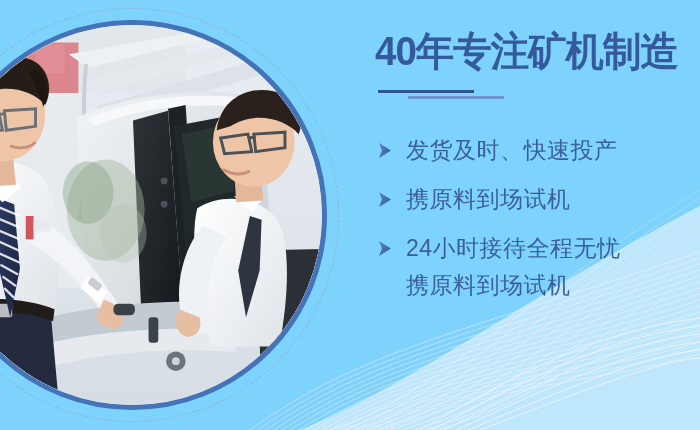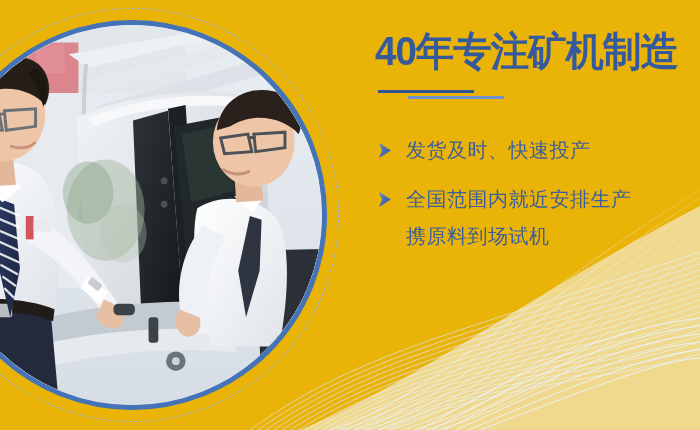--- a/index.html
+++ b/index.html
@@ -11,21 +11,21 @@
     height: 430px;
     overflow: hidden;
     font-family: "Liberation Sans", "DejaVu Sans", sans-serif;
     background: #ffffff;
   }
 
   .banner {
     position: relative;
     width: 700px;
     height: 430px;
-    background: #eab308;
+    background: #7dd3fc;
     overflow: hidden;
   }
 
   
   .bg-waves {
     position: absolute;
     inset: 0;
     width: 700px;
     height: 430px;
     z-index: 0;
@@ -138,21 +138,21 @@
     position: absolute;
     left: 6px;
     top: 11px;
     width: 14px;
     height: 15px;
   }
   .feature-lines {
     display: block;
   }
   .feature-line {
-    font-size: 20px;
+    font-size: 23px;
     line-height: 37px;
     color: #3a5f9e;
     white-space: nowrap;
     letter-spacing: 0.5px;
   }
 </style>
 </head>
 <body>
 
 <div class="banner">
@@ -387,21 +387,35 @@
         <svg class="marker" viewBox="0 0 14 15">
           <defs>
             <linearGradient id="mk2" x1="0" y1="0" x2="1" y2="1">
               <stop offset="0%" stop-color="#5d86cd"></stop>
               <stop offset="100%" stop-color="#2f5596"></stop>
             </linearGradient>
           </defs>
           <path d="M 1 0 L 13 7.5 L 1 15 L 4 7.5 Z" fill="url(#mk2)"></path>
         </svg>
         <div class="feature-lines">
-          <div class="feature-line">全国范围内就近安排生产</div>
           <div class="feature-line">携原料到场试机</div>
         </div>
       </div>
 
+      <div class="feature">
+        <svg class="marker" viewBox="0 0 14 15">
+          <defs>
+            <linearGradient id="mk3" x1="0" y1="0" x2="1" y2="1">
+              <stop offset="0%" stop-color="#5d86cd"></stop>
+              <stop offset="100%" stop-color="#2f5596"></stop>
+            </linearGradient>
+          </defs>
+          <path d="M 1 0 L 13 7.5 L 1 15 L 4 7.5 Z" fill="url(#mk3)"></path>
+        </svg>
+        <div class="feature-lines">
+          <div class="feature-line">24小时接待全程无忧</div>
+          <div class="feature-line">携原料到场试机</div>
+        </div>
+      </div>
 
     </div>
   </div>
 </div>
 
 </body></html>

